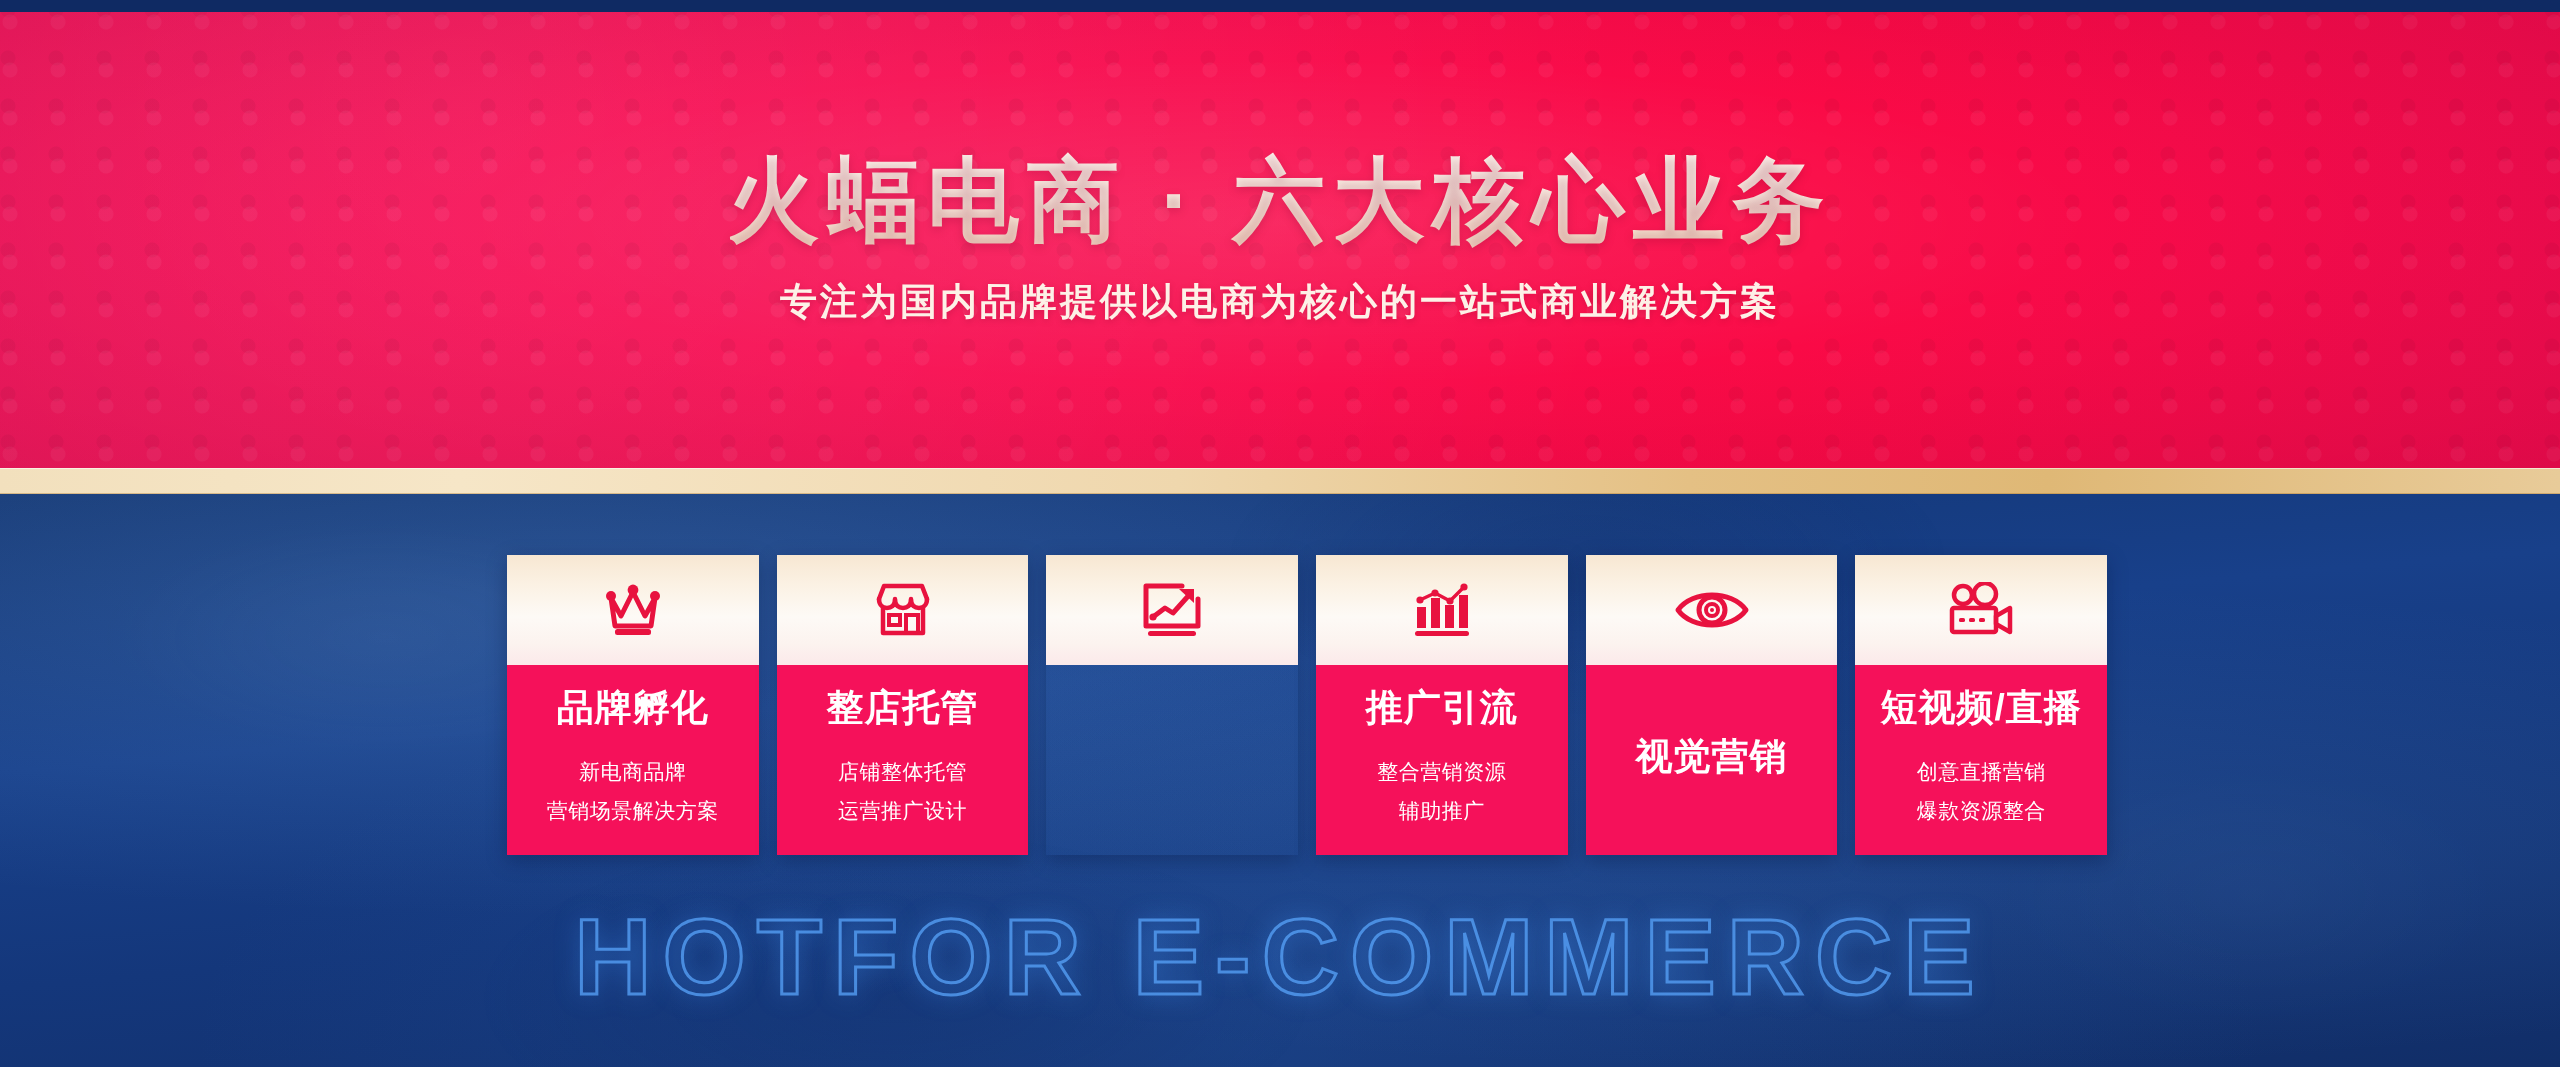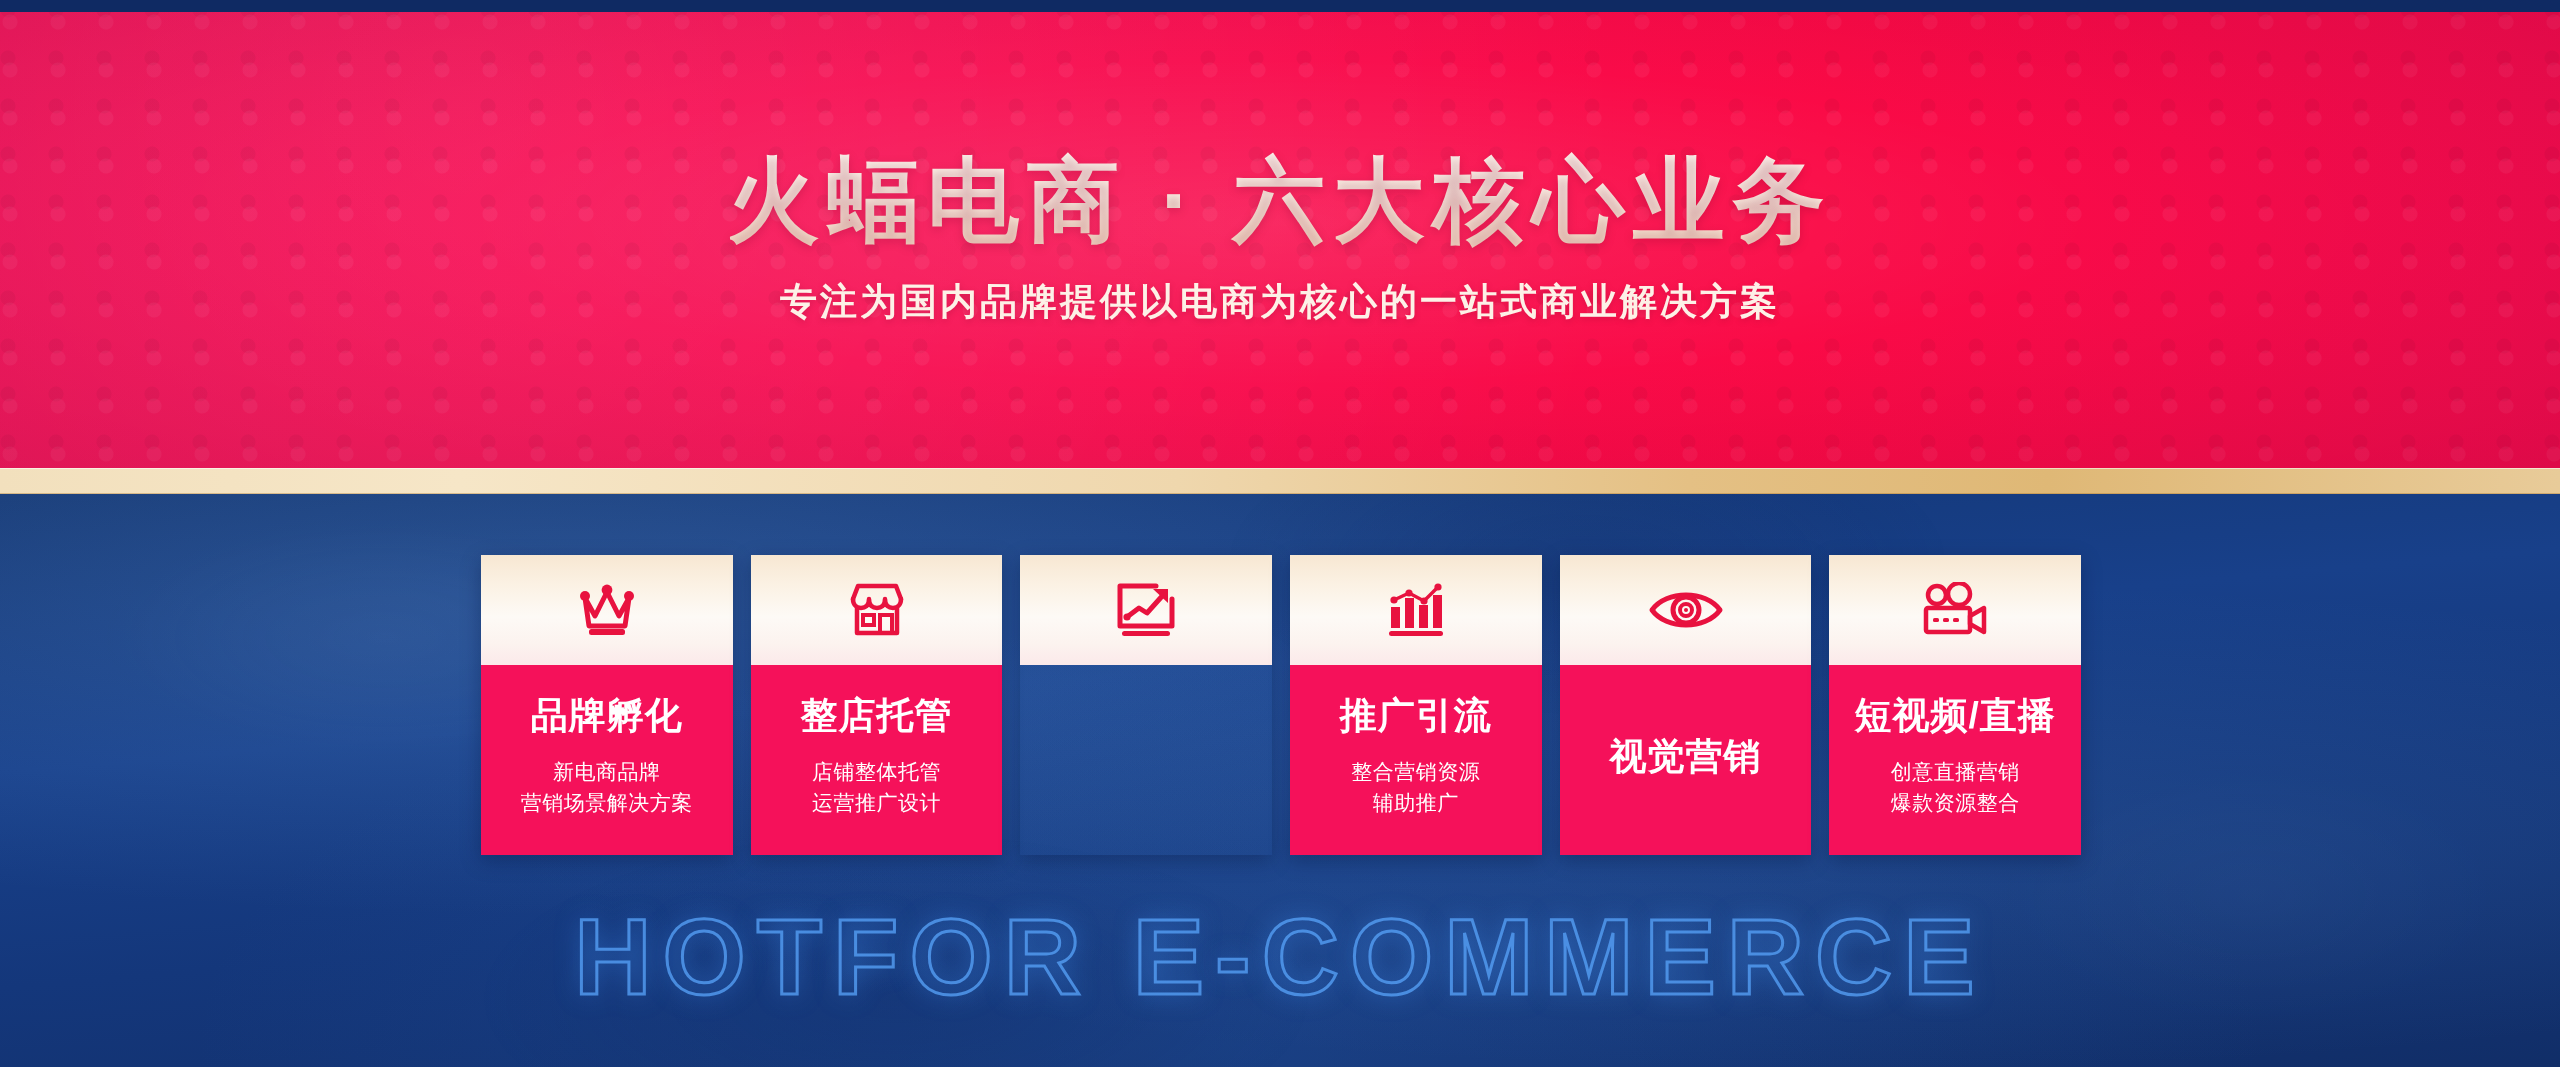--- a/index.html
+++ b/index.html
@@ -69,21 +69,21 @@
     position:absolute; inset:0; opacity:0.5;
     background-image:
       radial-gradient(ellipse 420px 180px at 15% 25%, rgba(160,200,240,0.10), rgba(0,0,0,0) 70%),
       radial-gradient(ellipse 520px 220px at 62% 12%, rgba(10,30,80,0.35), rgba(0,0,0,0) 70%),
       radial-gradient(ellipse 380px 200px at 88% 70%, rgba(150,195,240,0.08), rgba(0,0,0,0) 70%),
       radial-gradient(ellipse 600px 240px at 35% 88%, rgba(10,30,80,0.30), rgba(0,0,0,0) 70%);
   }
 
   
   .cards {
-    position:absolute; left:481px; top:555px; width:1600px; height:300px;
+    position:absolute; left:507px; top:555px; width:1600px; height:300px;
     display:flex; gap:18px; z-index:4;
   }
   .card {
     width:252.3px; height:300px; display:flex; flex-direction:column;
     box-shadow:0 6px 18px rgba(5,20,60,0.35);
   }
   .card-head {
     height:110px; flex:0 0 110px;
     background:linear-gradient(180deg,#f7e7d2 0%, #fbf1e3 26%, #fdfaf6 56%, #fcf3ef 80%, #fbe9ea 100%);
     display:flex; align-items:center; justify-content:center;
@@ -93,21 +93,21 @@
     flex:1; background:#f5115a;
     display:flex; flex-direction:column; align-items:center; justify-content:center;
     padding:0 8px 6px;
   }
   .card-title {
     font-size:37px; font-weight:bold; color:#ffffff; letter-spacing:1px;
     white-space:nowrap; line-height:1.1;
   }
   .card-lines { margin-top:19px; text-align:center; }
   .card-line {
-    font-size:21px; color:#ffffff; line-height:1.48; white-space:nowrap; letter-spacing:0.5px;
+    font-size:21px; color:#ffffff; line-height:1.48; white-space:nowrap; letter-spacing:0.5px;margin-top:8px;
   }
 
   
   .wordmark {
     position:absolute; left:0; top:895px; width:2560px; text-align:center; z-index:2;
     font-size:107px; font-weight:bold; letter-spacing:11px;
     color:transparent;
     -webkit-text-stroke:3px rgba(86,160,246,0.78);
     text-shadow:0 0 26px rgba(70,150,250,0.35);
     white-space:nowrap;

